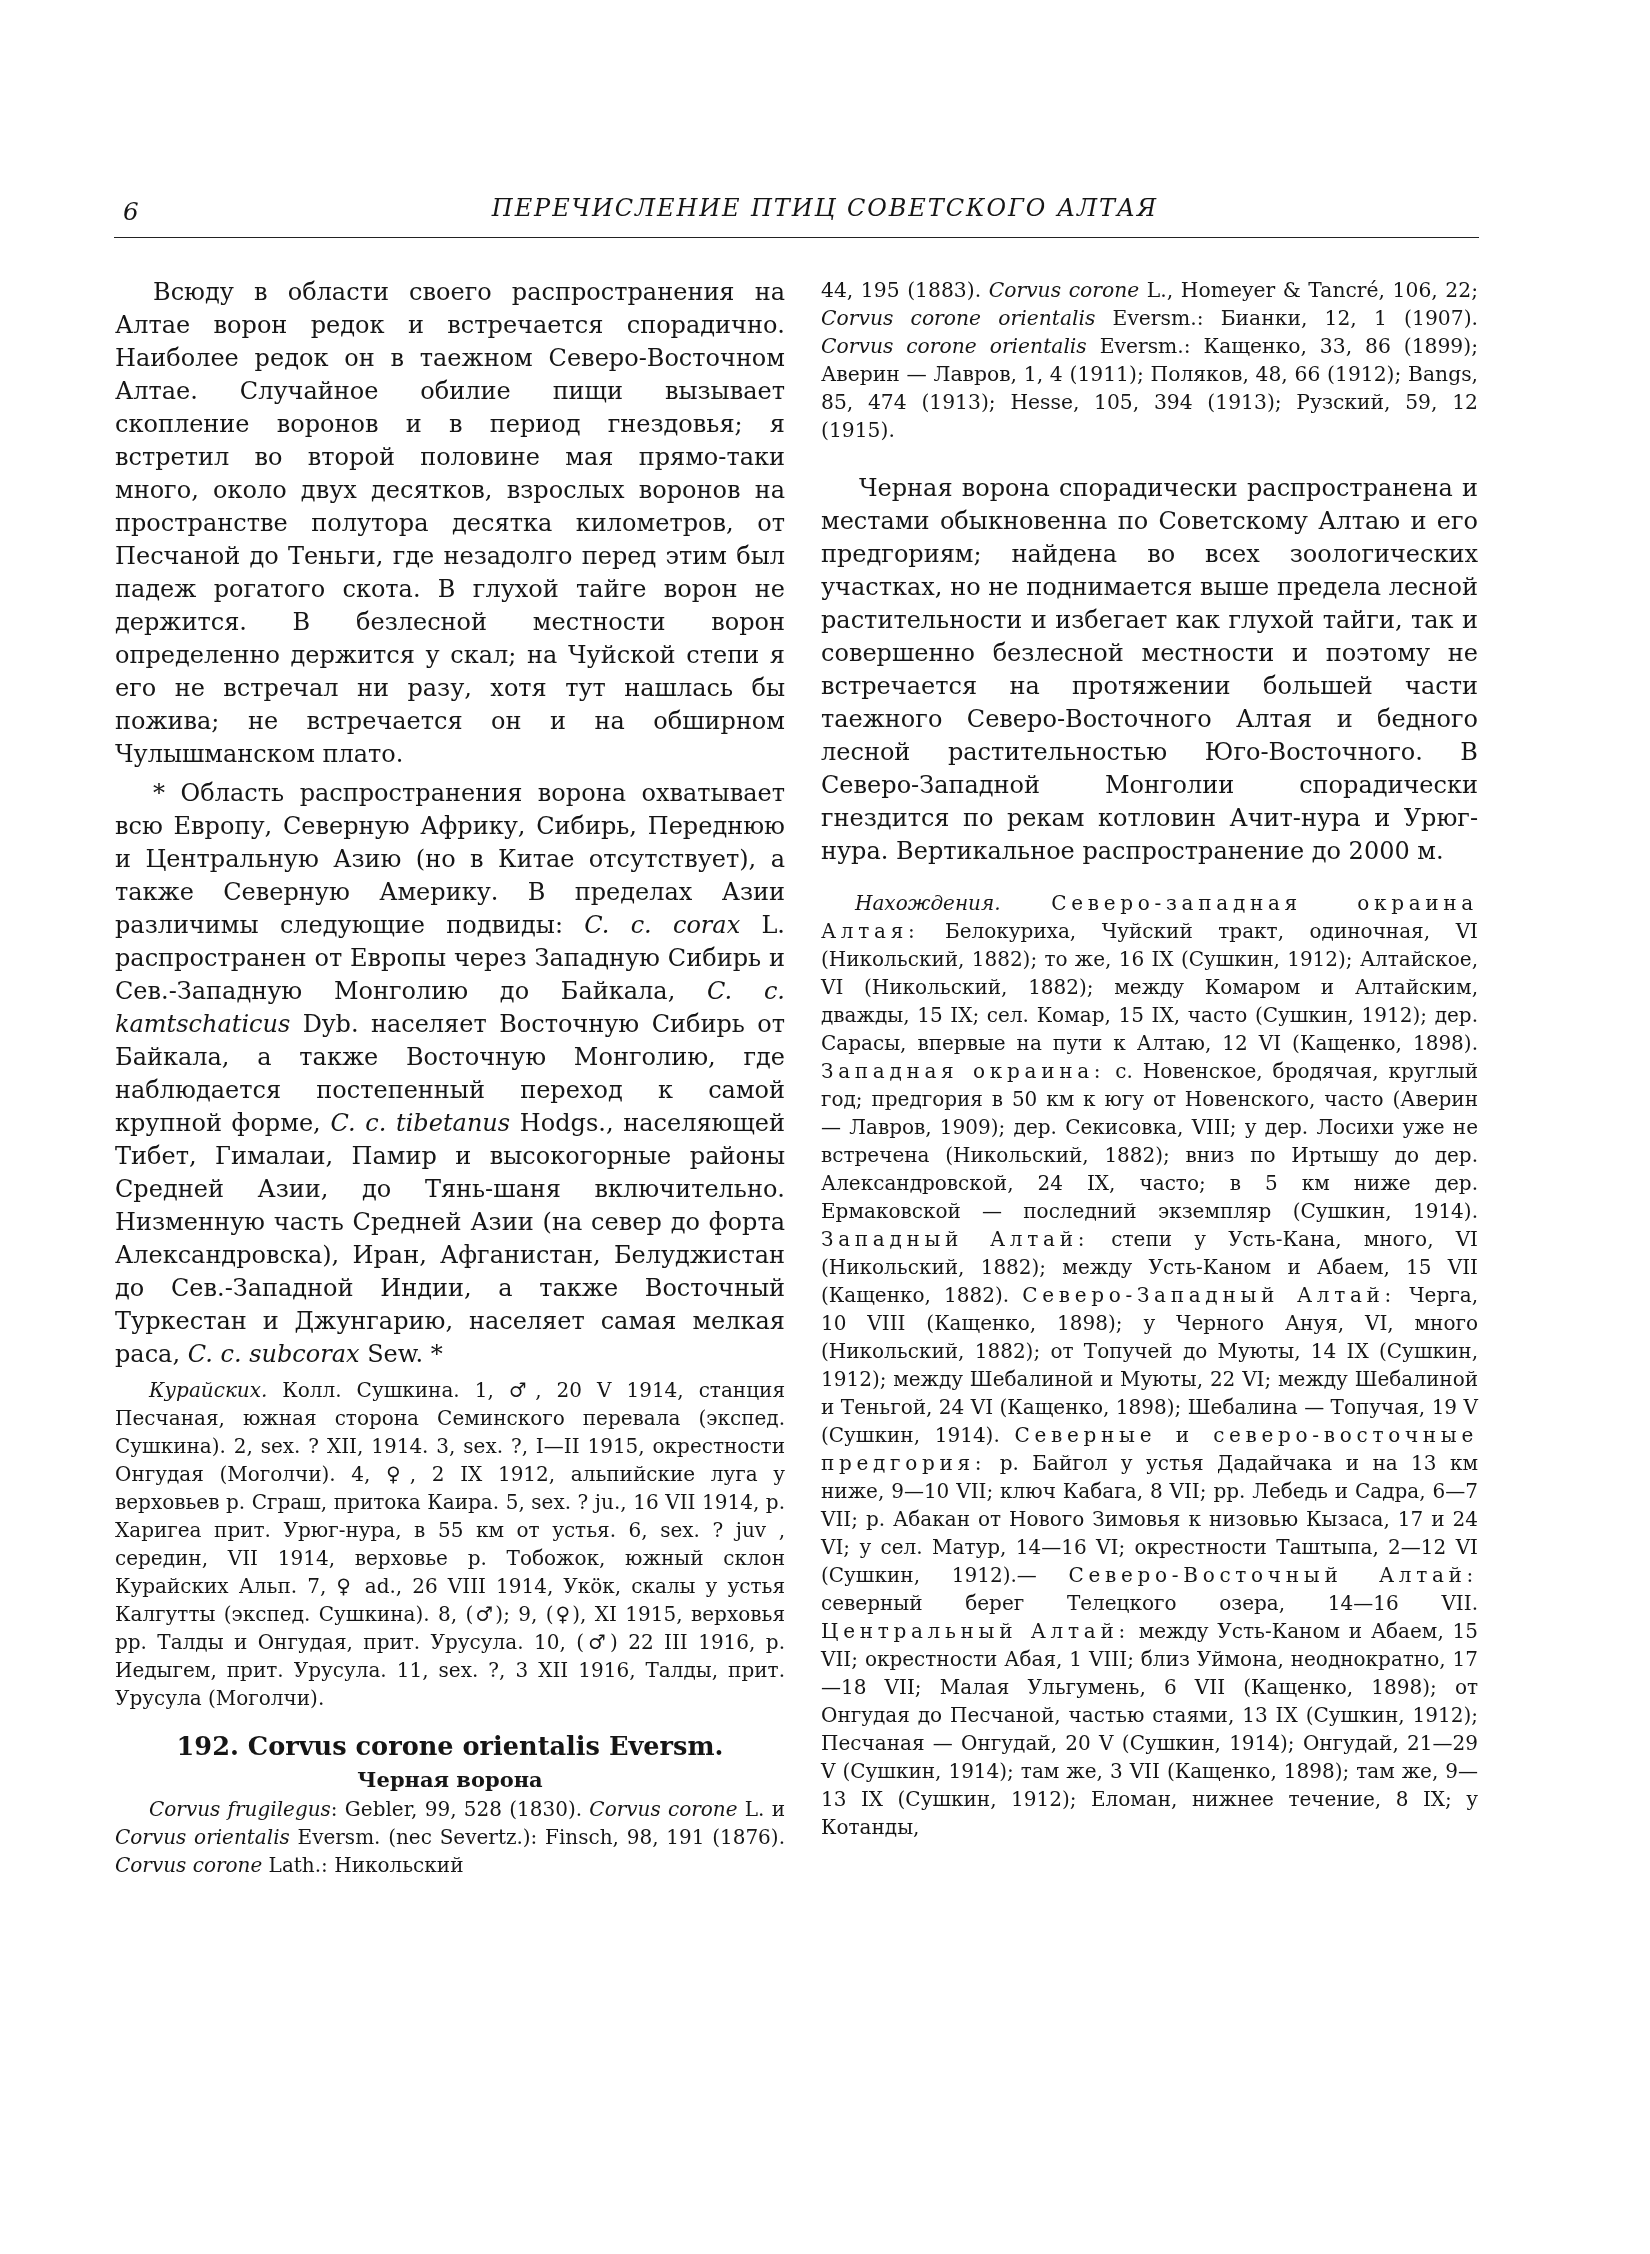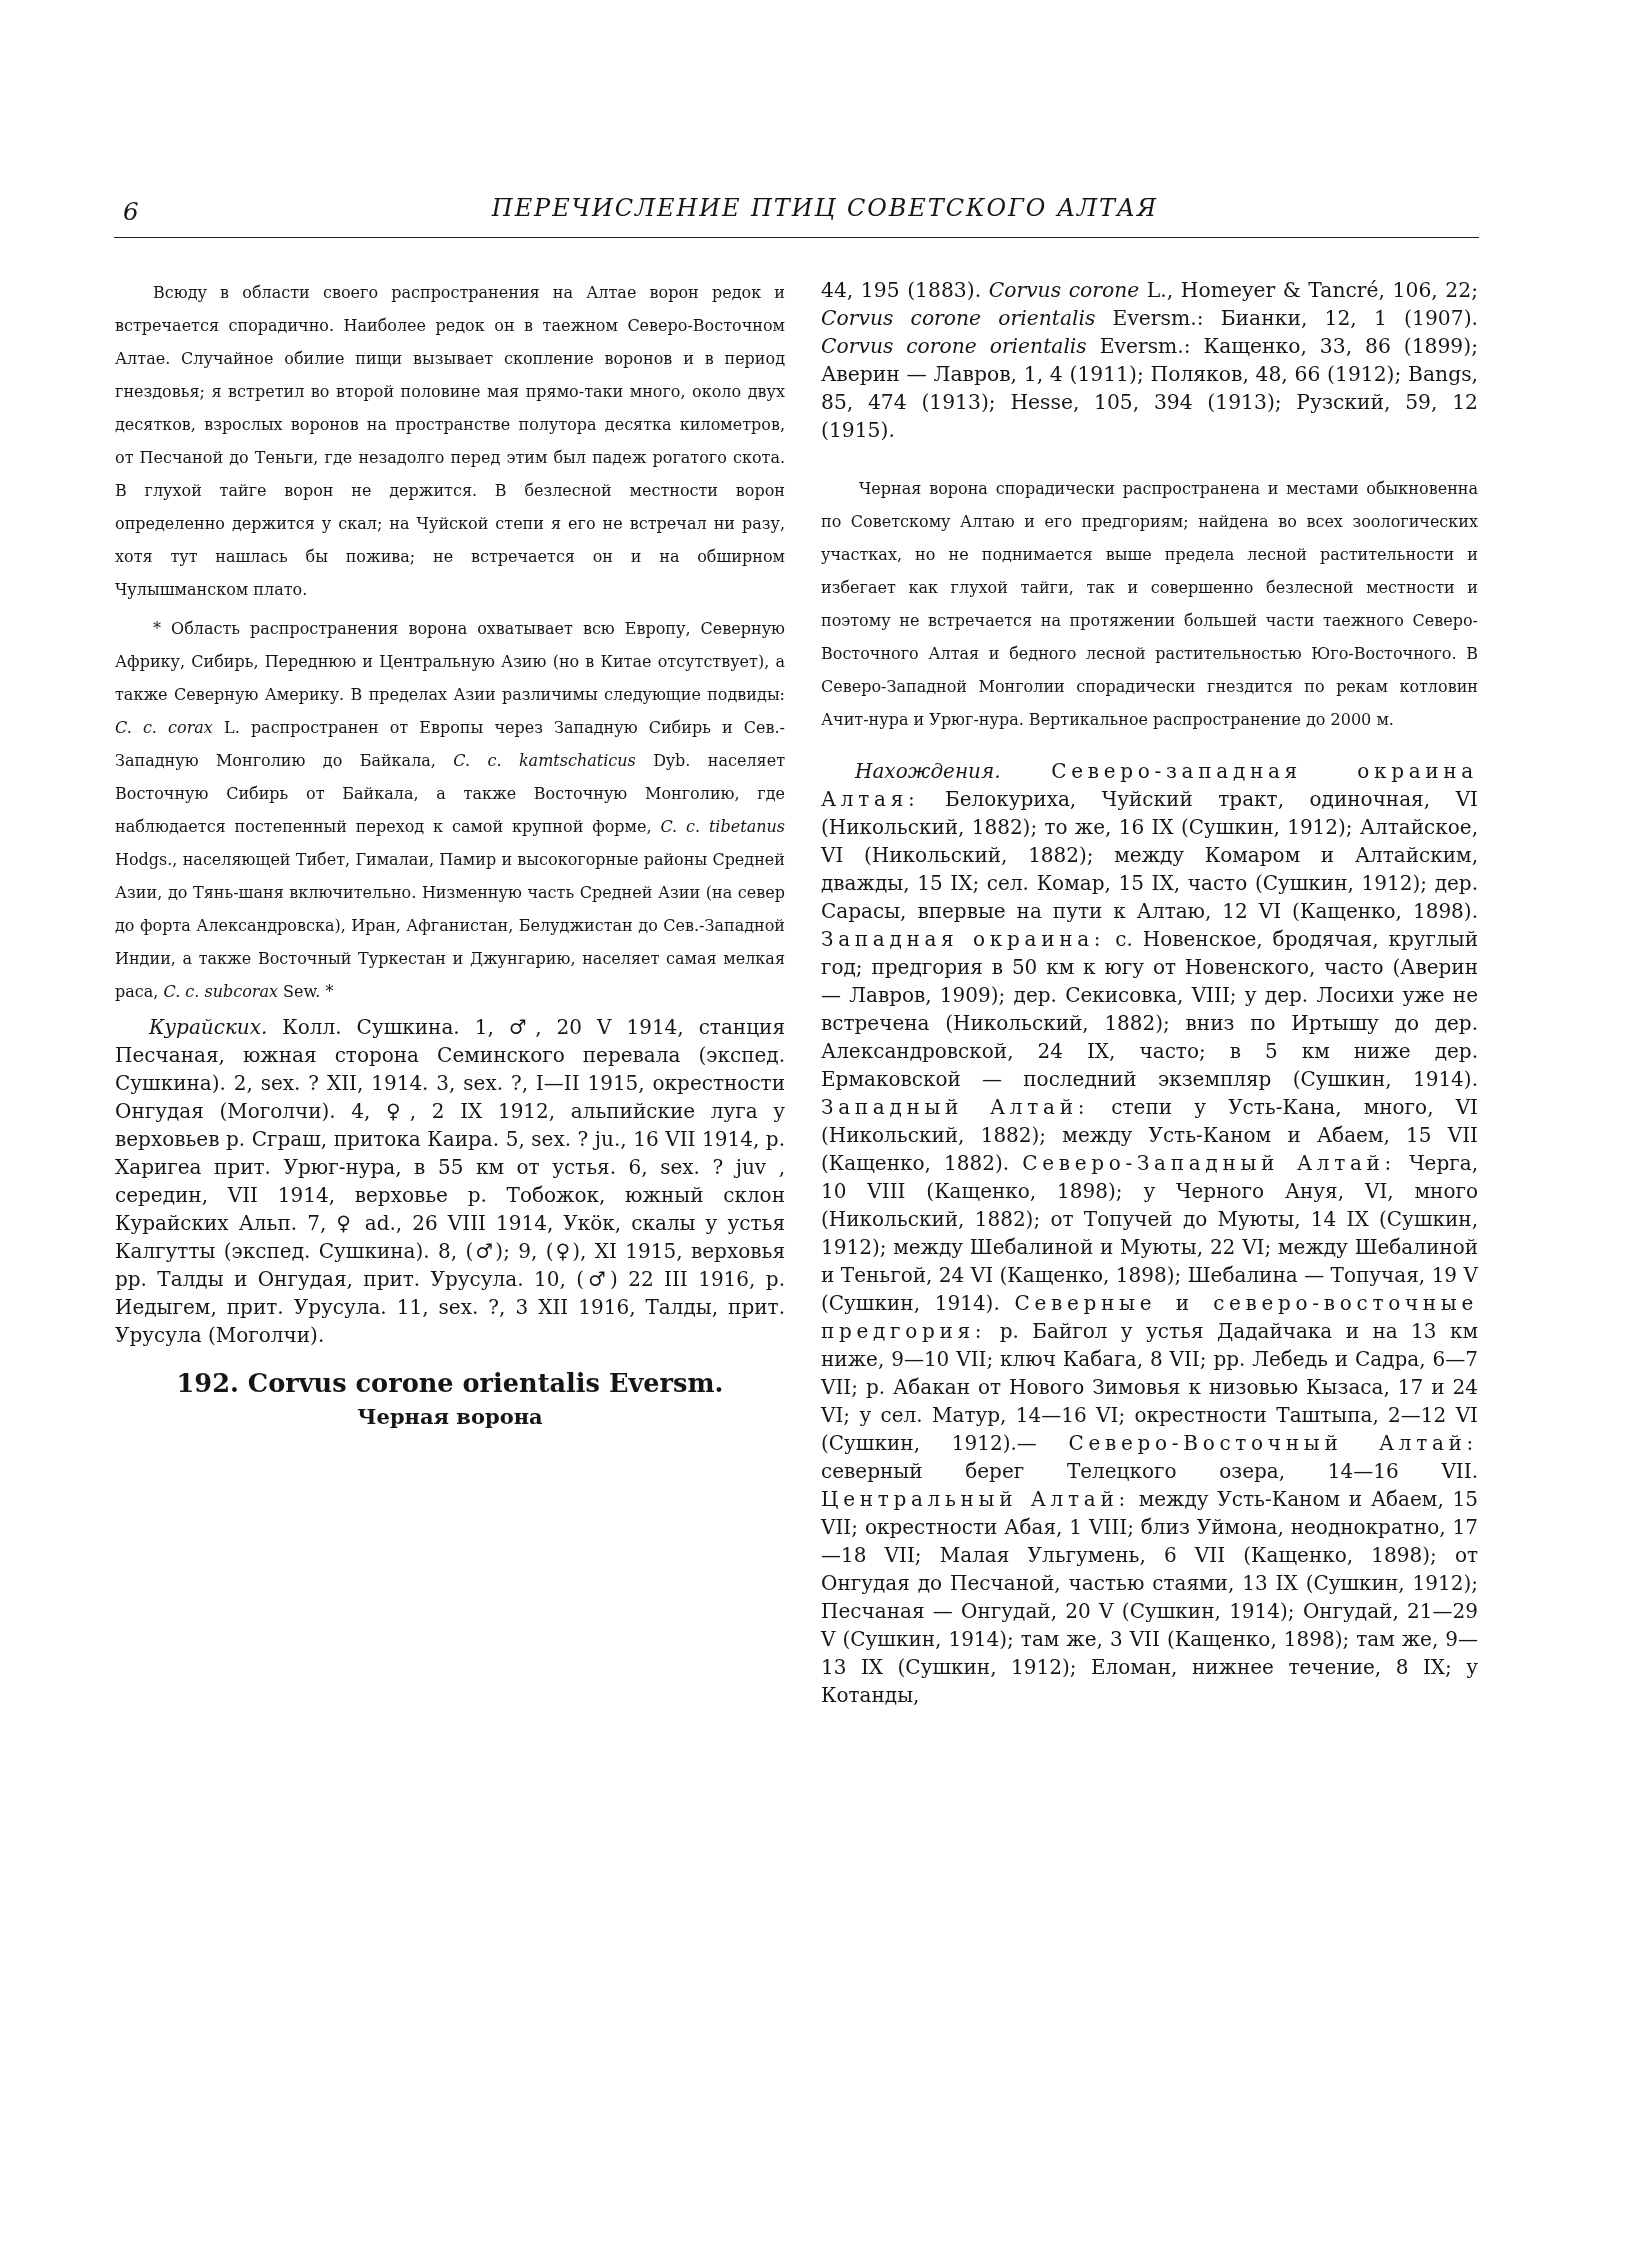--- a/index.html
+++ b/index.html
@@ -7,21 +7,21 @@
          font-family: "DejaVu Serif", "Liberation Serif", serif; color: #161616; }
   .page-number { position: absolute; left: 123px; top: 197px; font-size: 24.6px; font-style: italic; }
   .running-head { position: absolute; left: 0; width: 1650px; top: 194px; text-align: center;
                   font-size: 24px; font-style: italic; letter-spacing: 1.9px; }
   .head-rule { position: absolute; left: 114px; width: 1365px; top: 237px; height: 0;
                border-top: 1.9px solid #222; }
   .col { position: absolute; top: 276px; }
   .col-left { left: 115px; width: 670px; }
   .col-right { left: 821px; width: 657px; }
   p { margin: 0; text-align: justify; }
-  .body { font-size: 16px; line-height: 33px; text-indent: 38px; }
+  .body { font-size: 24px; line-height: 33px; text-indent: 38px; }
   .small { font-size: 20px; line-height: 28px; text-indent: 34px; }
   .small-noindent { font-size: 20.3px; line-height: 28px; text-indent: 0; }
   .gap-s { height: 5.7px; }
   .gap-m { height: 21px; }
   .gap-l { height: 28px; }
   .species-title { text-align: center; font-size: 25.6px; font-weight: bold; line-height: 38px;
                    text-indent: 0; margin-top: 15px; }
   .species-common { text-align: center; font-size: 21px; font-weight: bold; line-height: 30px; text-indent: 0; }
   .label { font-style: italic; }
   .spaced { letter-spacing: 4.7px; }
@@ -41,20 +41,21 @@
     <span>* Область распространения ворона охватывает всю Европу, Северную Африку, Сибирь, Переднюю и Центральную Азию (но в Китае отсутствует), а также Северную Америку. В пределах Азии различимы следующие подвиды:</span>
     <span id="subspecies-list"> <i>C. c. corax</i> <span>L.</span> <span>распространен от Европы через Западную Сибирь и Сев.-Западную Монголию до Байкала,</span> <i>C. c. kamtschaticus</i> <span>Dyb.</span> <span>населяет Восточную Сибирь от Байкала, а также Восточную Монголию, где наблюдается постепенный переход к самой крупной форме,</span> <i>C. c. tibetanus</i> <span>Hodgs.,</span> <span>населяющей Тибет, Гималаи, Памир и высокогорные районы Средней Азии, до Тянь-шаня включительно. Низменную часть Средней Азии (на север до форта Александровска), Иран, Афганистан, Белуджистан до Сев.-Западной Индии, а также Восточный Туркестан и Джунгарию, населяет самая мелкая раса,</span> <i>C. c. subcorax</i> <span>Sew. *</span></span>
   </p>
   <div class="gap-s"></div>
   <p class="small">
     <span class="label">Курайских.</span>
     <span>Колл. Сушкина. 1, ♂, 20 V 1914, станция Песчаная, южная сторона Семинского перевала (экспед. Сушкина). 2, sex. ? XII, 1914. 3, sex. ?, I—II 1915, окрестности Онгудая (Моголчи). 4, ♀, 2 IX 1912, альпийские луга у верховьев р. Сграш, притока Каира. 5, sex. ? ju., 16 VII 1914, р. Харигеа прит. Урюг-нура, в 55 км от устья. 6, sex. ? juv , середин, VII 1914, верховье р. Тобожок, южный склон Курайских Альп. 7, ♀ ad., 26 VIII 1914, Укöк, скалы у устья Калгутты (экспед. Сушкина). 8, (♂); 9, (♀), XI 1915, верховья рр. Талды и Онгудая, прит. Урусула. 10, (♂) 22 III 1916, р. Иедыгем, прит. Урусула. 11, sex. ?, 3 XII 1916, Талды, прит. Урусула (Моголчи).</span>
   </p>
   <div class="species-title">192. Corvus corone orientalis Eversm.</div>
   <div class="species-common">Черная ворона</div>
+  <p class="small" id="synonymy-start"><i>Corvus frugilegus</i><span>: Gebler, 99, 528 (1830). </span><i>Corvus corone</i><span> L. и </span><i>Corvus orientalis</i><span> Eversm. (nec Severtz.): Finsch, 98, 191 (1876). </span><i>Corvus corone</i><span> Lath.: Никольский</span></p>
 </div>
 
 <div class="col col-right">
   <p class="small-noindent" id="synonymy-cont"><span>44, 195 (1883). </span><i>Corvus corone</i><span> L., Homeyer &amp; Tancré, 106, 22; </span><i>Corvus corone orientalis</i><span> Eversm.: Бианки, 12, 1 (1907). </span><i>Corvus corone orientalis</i><span> Eversm.: Кащенко, 33, 86 (1899); Аверин — Лавров, 1, 4 (1911); Поляков, 48, 66 (1912); Bangs, 85, 474 (1913); Hesse, 105, 394 (1913); Рузский, 59, 12 (1915).</span></p>
   <div class="gap-l"></div>
   <p class="body">Черная ворона спорадически распространена и местами обыкновенна по Советскому Алтаю и его предгориям; найдена во всех зоологических участках, но не поднимается выше предела лесной растительности и избегает как глухой тайги, так и совершенно безлесной местности и поэтому не встречается на протяжении большей части таежного Северо-Восточного Алтая и бедного лесной растительностью Юго-Восточного. В Северо-Западной Монголии спорадически гнездится по рекам котловин Ачит-нура и Урюг-нура. Вертикальное распространение до 2000 м.</p>
   <div class="gap-m"></div>
   <p class="small">
     <span class="label">Нахождения.</span>
     <span id="findings-list"> <span class="spaced">Северо-западная окраина Алтая:</span><span> Белокуриха, Чуйский тракт, одиночная, VI (Никольский, 1882); то же, 16 IX (Сушкин, 1912); Алтайское, VI (Никольский, 1882); между Комаром и Алтайским, дважды, 15 IX; сел. Комар, 15 IX, часто (Сушкин, 1912); дер. Сарасы, впервые на пути к Алтаю, 12 VI (Кащенко, 1898). </span> <span class="spaced">Западная окраина:</span><span> с. Новенское, бродячая, круглый год; предгория в 50 км к югу от Новенского, часто (Аверин — Лавров, 1909); дер. Секисовка, VIII; у дер. Лосихи уже не встречена (Никольский, 1882); вниз по Иртышу до дер. Александровской, 24 IX, часто; в 5 км ниже дер. Ермаковской — последний экземпляр (Сушкин, 1914). </span> <span class="spaced">Западный Алтай:</span><span> степи у Усть-Кана, много, VI (Никольский, 1882); между Усть-Каном и Абаем, 15 VII (Кащенко, 1882). </span> <span class="spaced">Северо-Западный Алтай:</span><span> Черга, 10 VIII (Кащенко, 1898); у Черного Ануя, VI, много (Никольский, 1882); от Топучей до Муюты, 14 IX (Сушкин, 1912); между Шебалиной и Муюты, 22 VI; между Шебалиной и Теньгой, 24 VI (Кащенко, 1898); Шебалина — Топучая, 19 V (Сушкин, 1914). </span> <span class="spaced">Северные и северо-восточные предгория:</span><span> р. Байгол у устья Дадайчака и на 13 км ниже, 9—10 VII; ключ Кабага, 8 VII; рр. Лебедь и Садра, 6—7 VII; р. Абакан от Нового Зимовья к низовью Кызаса, 17 и 24 VI; у сел. Матур, 14—16 VI; окрестности Таштыпа, 2—12 VI (Сушкин, 1912).— </span> <span class="spaced">Северо-Восточный Алтай:</span><span> северный берег Телецкого озера, 14—16 VII. </span> <span class="spaced">Центральный Алтай:</span><span> между Усть-Каном и Абаем, 15 VII; окрестности Абая, 1 VIII; близ Уймона, неоднократно, 17—18 VII; Малая Ульгумень, 6 VII (Кащенко, 1898); от Онгудая до Песчаной, частью стаями, 13 IX (Сушкин, 1912); Песчаная — Онгудай, 20 V (Сушкин, 1914); Онгудай, 21—29 V (Сушкин, 1914); там же, 3 VII (Кащенко, 1898); там же, 9—13 IX (Сушкин, 1912); Еломан, нижнее течение, 8 IX; у Котанды,</span></span>

